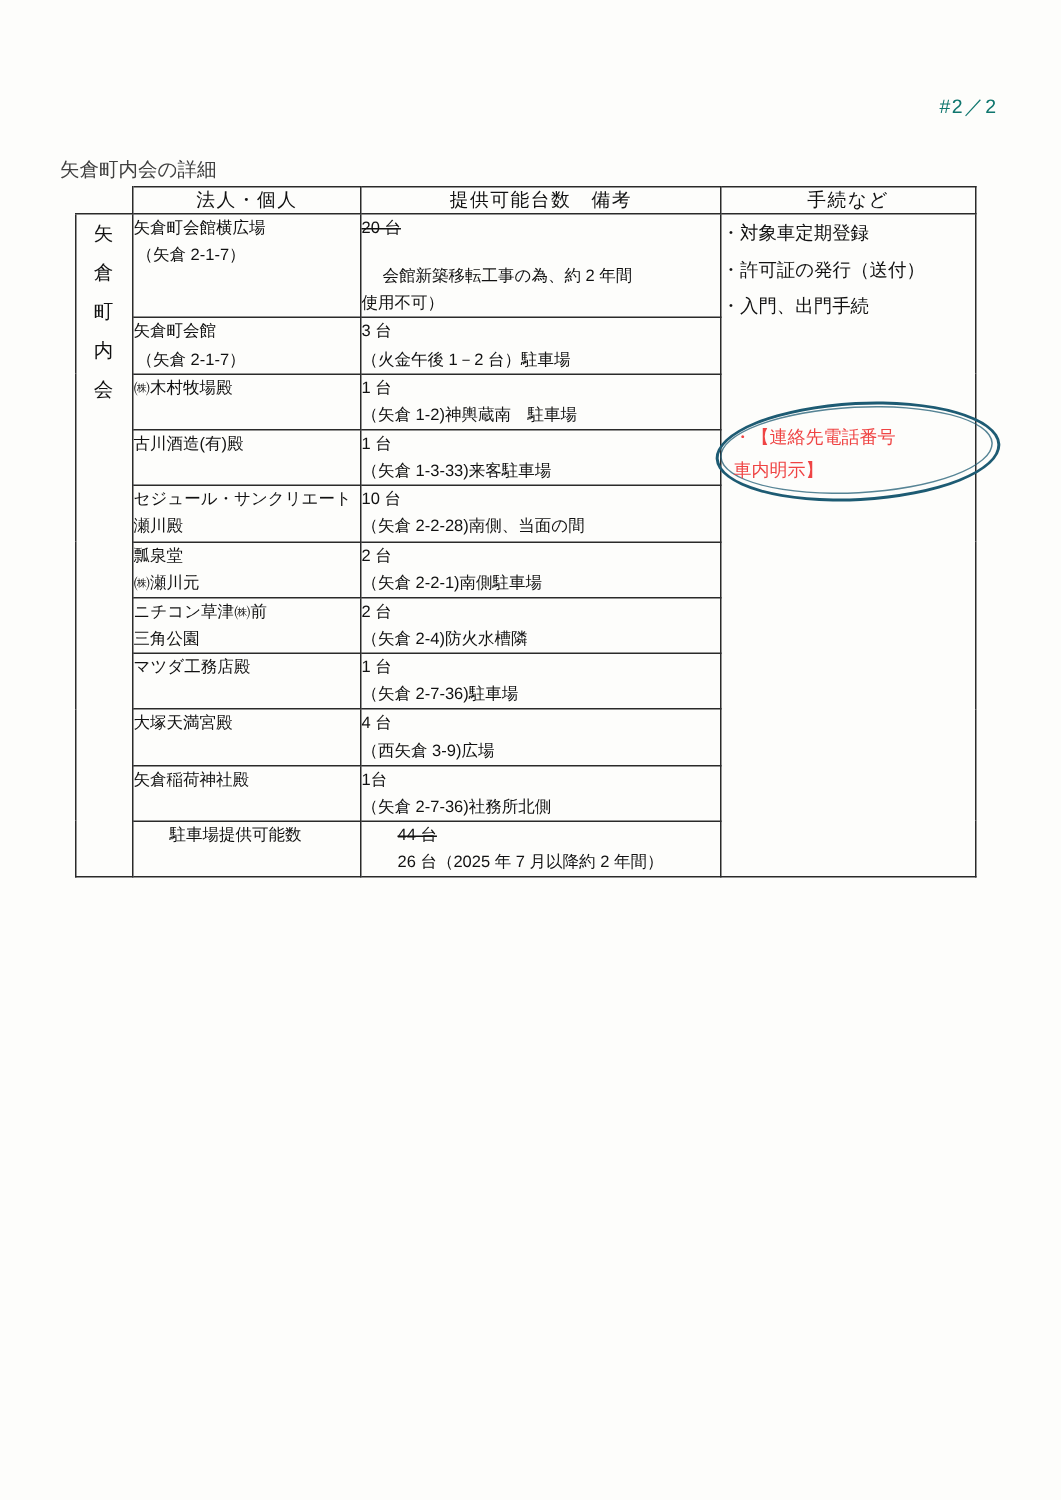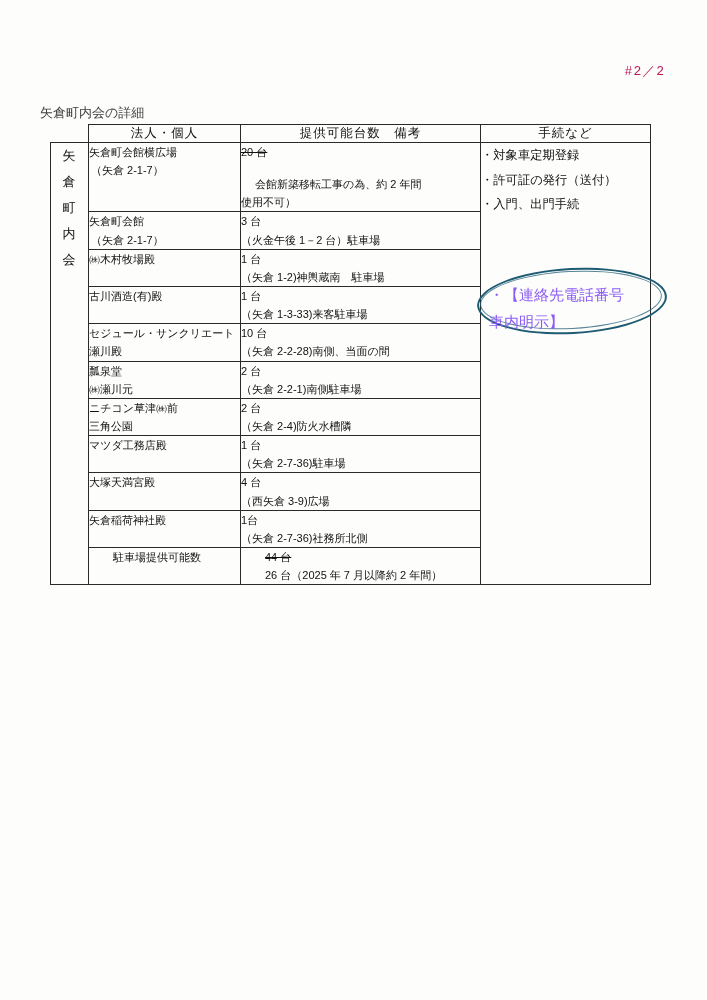--- a/index.html
+++ b/index.html
@@ -19,22 +19,22 @@
     position: absolute;
     inset: 0;
     background: #fdfdfb;
   }
   .page-mark {
     position: absolute;
     top: 62px;
     right: 42px;
     font-size: 13px;
     letter-spacing: 1px;
-    color: #be185d;
-    font-family: Liberation Mono, monospace;
+    color: #0f766e;
+    font-family: Liberation Sans, sans-serif;
     margin-left: 12px;
   }
   .doc-title {
     position: absolute;
     top: 104px;
     left: 40px;
     font-size: 13px;
     color: #404040;
   }
   
@@ -99,23 +99,23 @@
     position: relative;
     margin-top: 17px;
   }
   .proc-line { white-space: nowrap; }
 
   
   .annot {
     position: absolute;
     top: 138px;
     left: 8px;
-    font-size: 15px;
+    font-size: 12px;
     line-height: 1.8;
-    color: #8b5cf6;
+    color: #ef4444;
     white-space: nowrap;
   }
   .ellipse {
     position: absolute;
     top: 125px;
     left: -4px;
     width: 186px;
     height: 62px;
     border: 2px solid #1d5b73;
     border-radius: 50%;

